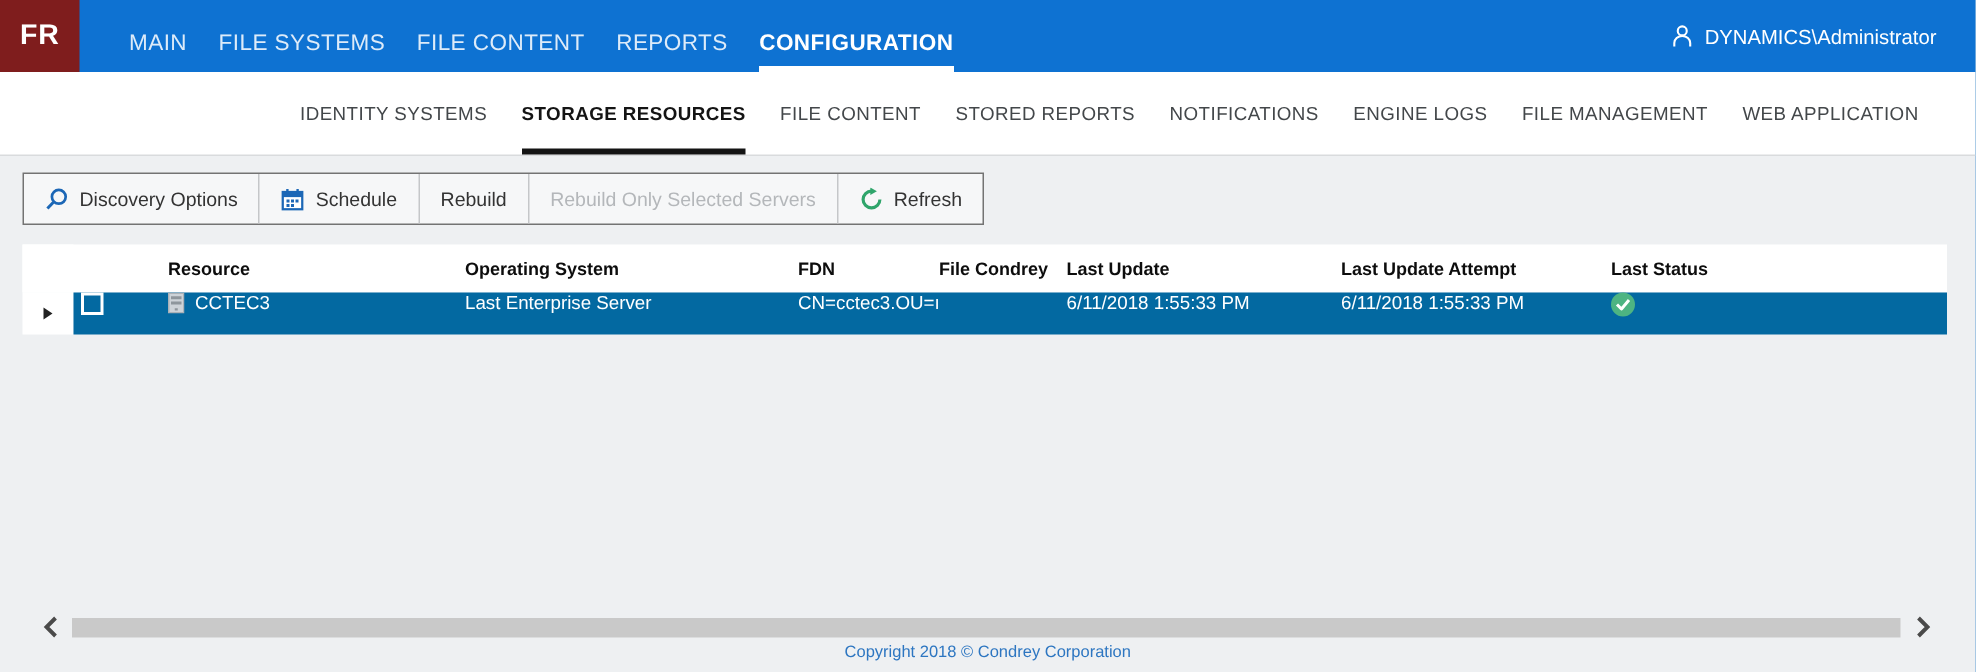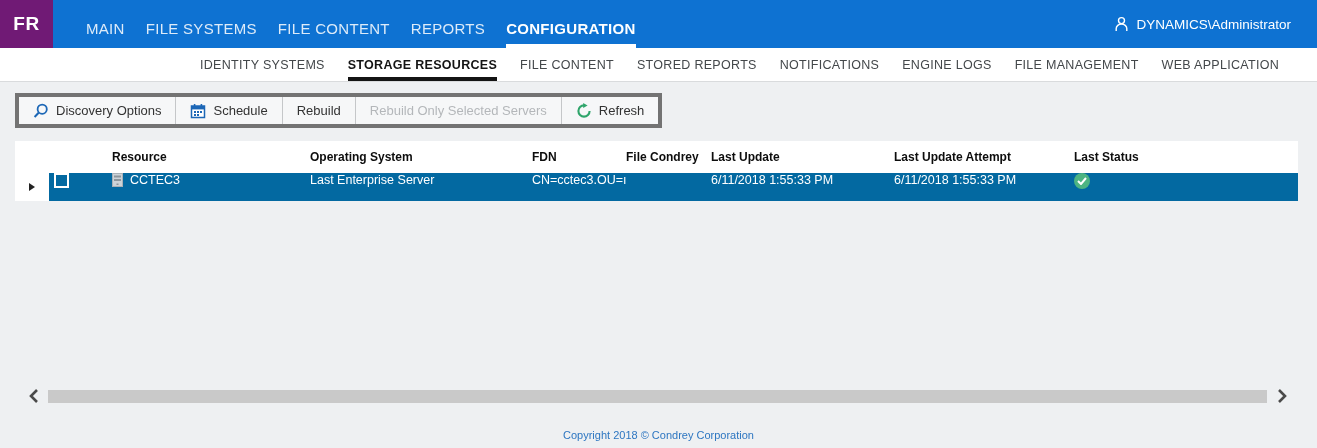--- a/index.html
+++ b/index.html
@@ -8,40 +8,40 @@
 
   .window {
     width:1317px; height:448px; position:relative; overflow:hidden;
     background:#eef0f2;
     box-shadow: inset 0 0 0 2px #3181c9;
     display:flex; flex-direction:column;
   }
 
   
   .topbar { height:48px; background:#0e72d2; display:flex; align-items:stretch; flex:0 0 auto; }
-  .logo { width:53px; background:#701a75; color:#fff; font-weight:bold; font-size:19px;
+  .logo { width:53px; background:#7f1d1d; color:#fff; font-weight:bold; font-size:19px;
           display:flex; align-items:center; justify-content:center; letter-spacing:0.5px; }
   .topnav { display:flex; align-items:stretch; margin-left:33px; gap:21px; }
   .topnav-item { display:flex; align-items:center; color:#ddebf9; font-size:15px;
                  letter-spacing:0.3px; cursor:pointer; border-bottom:4px solid transparent; padding-top:12px; }
   .topnav-item.active { color:#fff; font-weight:bold; border-bottom:4px solid #fff; }
   .topbar-user { margin-left:auto; margin-right:26px; display:flex; align-items:center;
                  gap:7px; color:#fff; font-size:13.5px; }
 
   
-  .subnav { height:34px; background:#fff; display:flex; align-items:stretch;
+  .subnav { height:56px; background:#fff; display:flex; align-items:stretch;
             padding-left:200px; gap:23px; border-bottom:1px solid #d9dbdd; flex:0 0 auto; }
   .subnav-item { display:flex; align-items:center; color:#43474a; font-size:12.5px;
                  letter-spacing:0.3px; cursor:pointer; border-bottom:4px solid transparent; padding-top:4px; }
   .subnav-item.active { color:#141414; font-weight:bold; border-bottom:4px solid #141414; }
 
   
   .content { flex:1; position:relative; background:#eef0f2; }
 
-  .toolbar { display:inline-flex; margin:11px 0 0 15px; border:4px solid #737373;
+  .toolbar { display:inline-flex; margin:11px 0 0 15px; border:1px solid #737373;
              background:#f6f7f8; height:35px; }
   .tbtn { display:flex; align-items:center; gap:7px; padding:0 14px; font-size:13px;
           color:#333; cursor:pointer; border-right:1px solid #c5c7c9; white-space:nowrap; }
   .tbtn:last-child { border-right:none; }
   .tbtn.disabled { color:#b4b7ba; cursor:default; }
 
   
   .grid { margin:13px 0 0 15px; width:1283px; font-size:12.5px; }
   .grid-header { display:flex; background:#fff; height:32px; align-items:center;
                  font-weight:bold; color:#0d0d0d; font-size:12px; }

